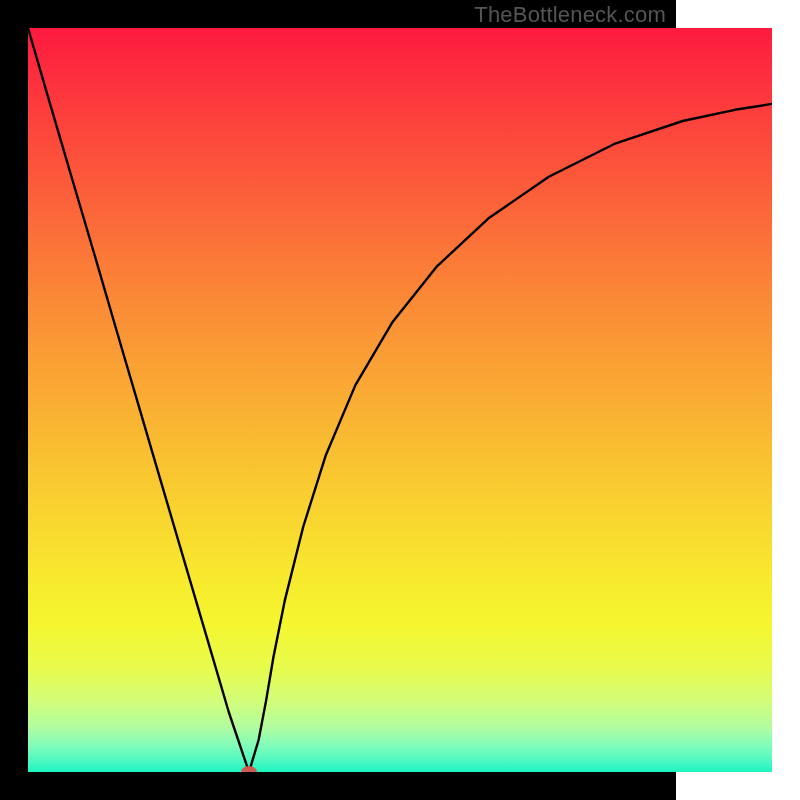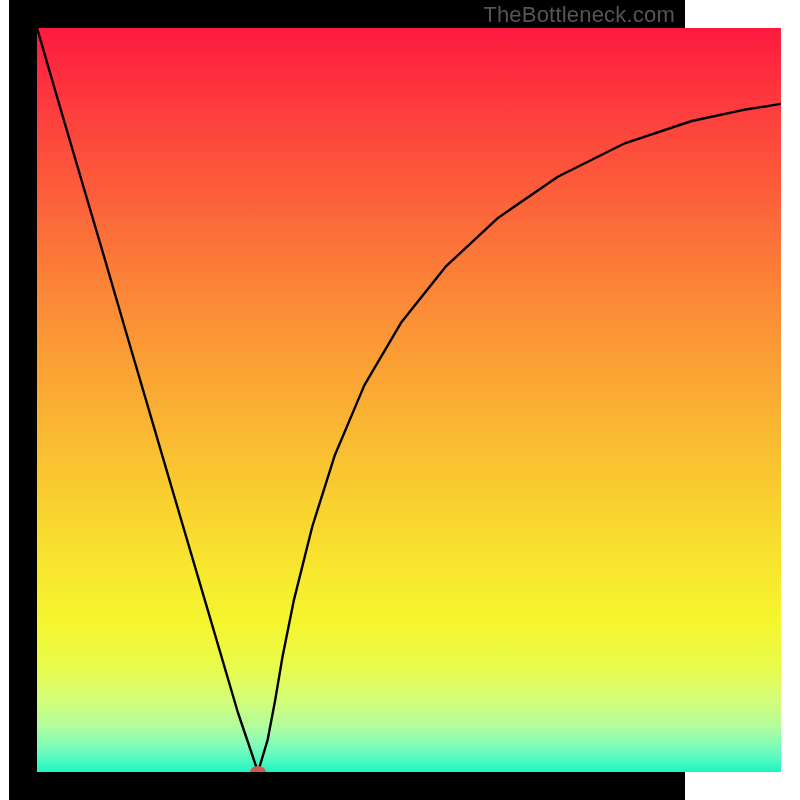--- a/index.html
+++ b/index.html
@@ -8,21 +8,20 @@
     width: 800px;
     height: 800px;
     overflow: hidden;
     font-family: Arial, Helvetica, sans-serif;
   }
   .frame {
     position: relative;
     width: 676px;
     height: 800px;
     background: #000;
-    margin-left: 9px;
   }
   .watermark {
     position: absolute;
     top: 2px;
     right: 10px;
     color: #555;
     font-size: 22px;
     font-weight: 400;
     letter-spacing: 0.2px;
     z-index: 3;

